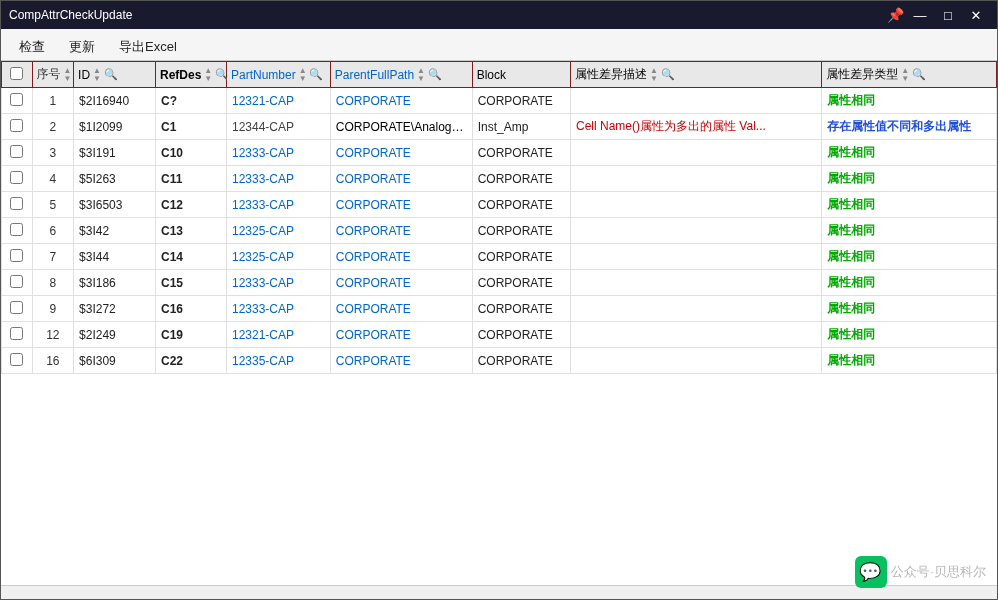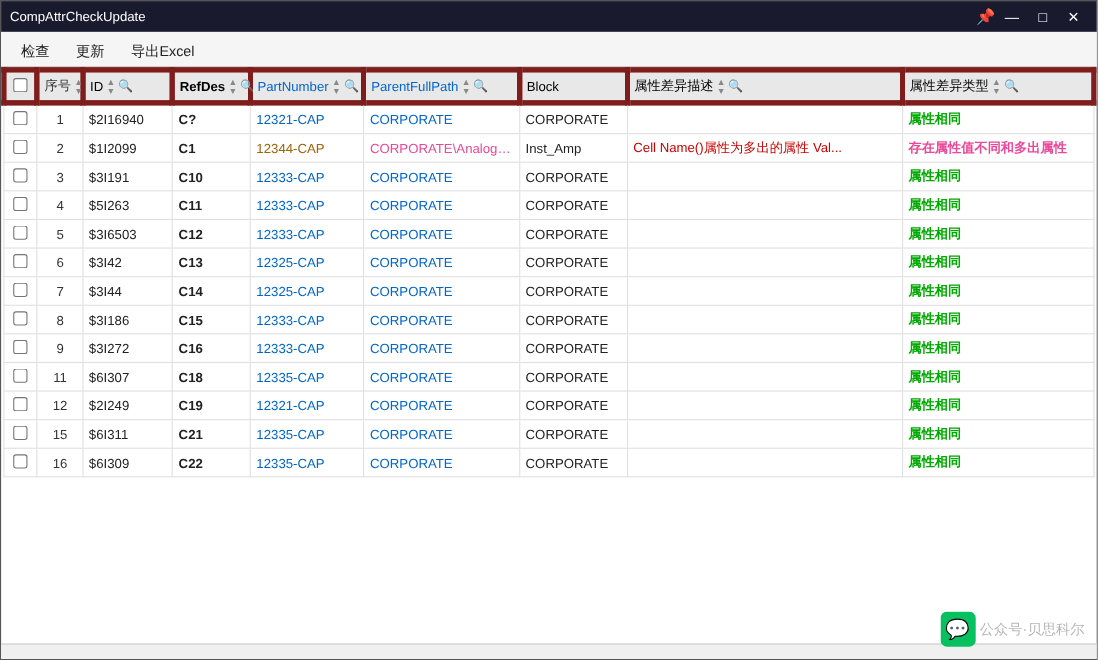--- a/index.html
+++ b/index.html
@@ -83,21 +83,21 @@
       position: relative;
     }
     table {
       width: 100%;
       border-collapse: collapse;
       font-size: 12px;
       table-layout: fixed;
     }
     thead th {
       background: #e8e8e8;
-      border: 5px solid #7f1d1d;
+      border: 1px solid #7f1d1d;
       padding: 4px 4px;
       text-align: left;
       white-space: nowrap;
       font-weight: normal;
       position: sticky;
       top: 0;
       z-index: 10;
       color: #000;
     }
     thead th .th-inner {
@@ -130,21 +130,21 @@
     .col-check { width: 28px; text-align: center; }
     .col-seq { width: 38px; text-align: center; color: #333; }
     .col-id { width: 75px; }
     .col-refdes { width: 65px; font-weight: bold; }
     .col-partnum { width: 95px; color: #0066cc; }
     .col-parentfull { width: 130px; color: #0066cc; }
     .col-block { width: 90px; }
     .col-attrdiff { width: 230px; }
     .col-attrtype { width: 160px; }
     .status-same { color: #00aa00; font-weight: bold; }
-    .status-diff { color: #ec4899; font-weight: bold; }
+    .status-diff { color: #1d4ed8; font-weight: bold; }
     .watermark {
       position: fixed;
       bottom: 12px;
       right: 12px;
       color: rgba(0,0,0,0.3);
       font-size: 13px;
       pointer-events: none;
       z-index: 100;
       display: flex;
       align-items: center;
@@ -293,22 +293,22 @@
       <td class="col-attrdiff" style="color:#cc0000"></td>
       <td class="col-attrtype status-same">属性相同</td>
     </tr>
             <tr>
       <td class="col-check">
         <input type="checkbox" style="">
       </td>
       <td class="col-seq">2</td>
       <td class="col-id">$1I2099</td>
       <td class="col-refdes">C1</td>
-      <td class="col-partnum" style="color:#a16207">12344-CAP</td>
-      <td class="col-parentfull" style="color:#ec4899">CORPORATE\Analog_...</td>
+      <td class="col-partnum" style="color:#404040">12344-CAP</td>
+      <td class="col-parentfull" style="color:#000000">CORPORATE\Analog_...</td>
       <td class="col-block">Inst_Amp</td>
       <td class="col-attrdiff" style="color:#cc0000">Cell Name()属性为多出的属性 Val...</td>
       <td class="col-attrtype status-diff">存在属性值不同和多出属性</td>
     </tr>
             <tr>
       <td class="col-check">
         <input type="checkbox" style="">
       </td>
       <td class="col-seq">3</td>
       <td class="col-id">$3I191</td>
@@ -394,50 +394,24 @@
       <td class="col-partnum" style="color:#0066cc">12333-CAP</td>
       <td class="col-parentfull" style="color:#0066cc">CORPORATE</td>
       <td class="col-block">CORPORATE</td>
       <td class="col-attrdiff" style="color:#cc0000"></td>
       <td class="col-attrtype status-same">属性相同</td>
     </tr>
             <tr>
       <td class="col-check">
         <input type="checkbox" style="">
       </td>
-      <td class="col-seq">11</td>
-      <td class="col-id">$6I307</td>
-      <td class="col-refdes">C18</td>
-      <td class="col-partnum" style="color:#0066cc">12335-CAP</td>
-      <td class="col-parentfull" style="color:#0066cc">CORPORATE</td>
-      <td class="col-block">CORPORATE</td>
-      <td class="col-attrdiff" style="color:#cc0000"></td>
-      <td class="col-attrtype status-same">属性相同</td>
-    </tr>
-            <tr>
-      <td class="col-check">
-        <input type="checkbox" style="">
-      </td>
       <td class="col-seq">12</td>
       <td class="col-id">$2I249</td>
       <td class="col-refdes">C19</td>
       <td class="col-partnum" style="color:#0066cc">12321-CAP</td>
-      <td class="col-parentfull" style="color:#0066cc">CORPORATE</td>
-      <td class="col-block">CORPORATE</td>
-      <td class="col-attrdiff" style="color:#cc0000"></td>
-      <td class="col-attrtype status-same">属性相同</td>
-    </tr>
-            <tr>
-      <td class="col-check">
-        <input type="checkbox" style="">
-      </td>
-      <td class="col-seq">15</td>
-      <td class="col-id">$6I311</td>
-      <td class="col-refdes">C21</td>
-      <td class="col-partnum" style="color:#0066cc">12335-CAP</td>
       <td class="col-parentfull" style="color:#0066cc">CORPORATE</td>
       <td class="col-block">CORPORATE</td>
       <td class="col-attrdiff" style="color:#cc0000"></td>
       <td class="col-attrtype status-same">属性相同</td>
     </tr>
             <tr>
       <td class="col-check">
         <input type="checkbox" style="">
       </td>
       <td class="col-seq">16</td>

